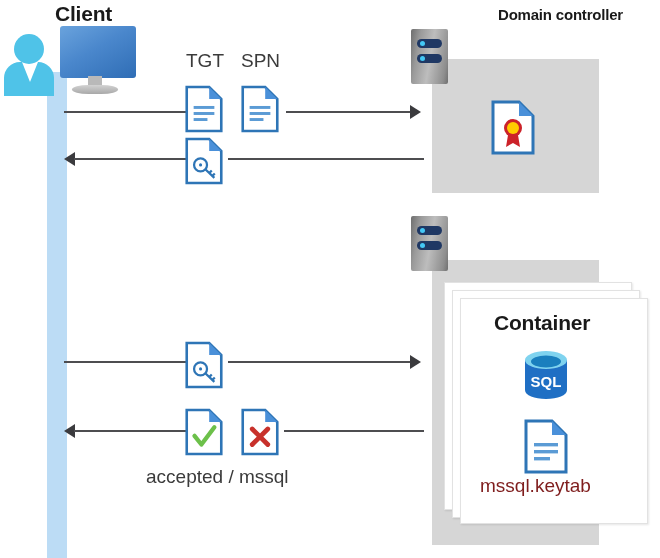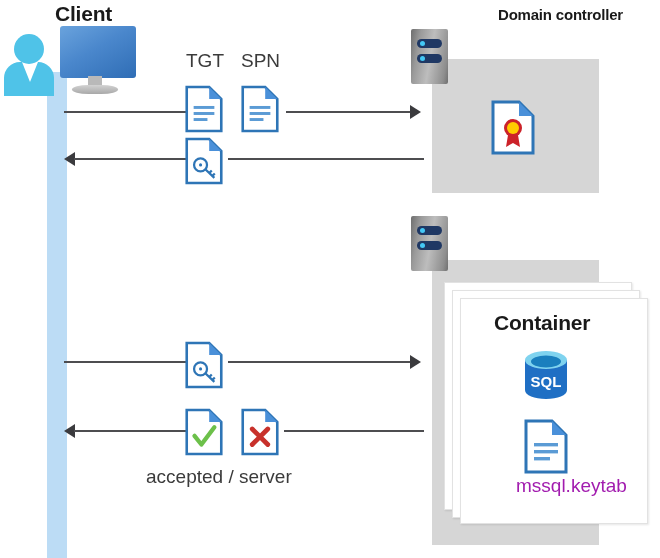--- a/index.html
+++ b/index.html
@@ -10,21 +10,21 @@
   .abs{position:absolute;}
 
   
   .ttl{font-weight:700;color:#1a1a1a;letter-spacing:-0.2px;}
   .lbl{color:#333;}
 
   #client-title{left:55px;top:2px;font-size:21px;}
   #dc-title{left:462px;top:2px;font-size:15px;line-height:25px;width:160px;margin-left:36px;}
   #linux-title{left:462px;top:222px;font-size:19px;}
   #container-title{left:494px;top:311px;font-size:21px;}
-  #keytab-label{left:480px;top:475px;font-size:19px;color:#a21caf;margin-left:36px;}
+  #keytab-label{left:480px;top:475px;font-size:19px;color:#7f1d1d;}
   #accepted-denied{left:146px;top:466px;font-size:19px;color:#3b3b3b;}
   #tgt-label{left:186px;top:50px;font-size:19px;color:#3b3b3b;}
   #spn-label{left:241px;top:50px;font-size:19px;color:#3b3b3b;}
 
   
   #lifeline{left:47px;top:72px;width:20px;height:486px;background:#bcdcf5;}
 
   
   #dc-panel{left:432px;top:59px;width:167px;height:134px;background:#d6d6d6;}
   #linux-panel{left:432px;top:260px;width:167px;height:285px;background:#d6d6d6;}
@@ -213,15 +213,15 @@
   </div>
 
   <div class="abs" style="left:241px;top:407px;">
     <svg class="docico" width="38" height="50" viewBox="0 0 44 55">
       <path d="M2 2 H28 L42 16 V53 H2 Z" fill="#ffffff" stroke="#2e75b6" stroke-width="3"></path>
       <path d="M28 2 L42 16 H28 Z" fill="#4a90d9"></path>
       <path d="M13 24 L31 42 M31 24 L13 42" stroke="#c8312b" stroke-width="5.5" fill="none" stroke-linecap="round"></path>
     </svg>
   </div>
 
-  <div class="abs lbl" id="accepted-denied">accepted / server</div>
+  <div class="abs lbl" id="accepted-denied">accepted / mssql</div>
 
 </div>
 
 </body></html>

